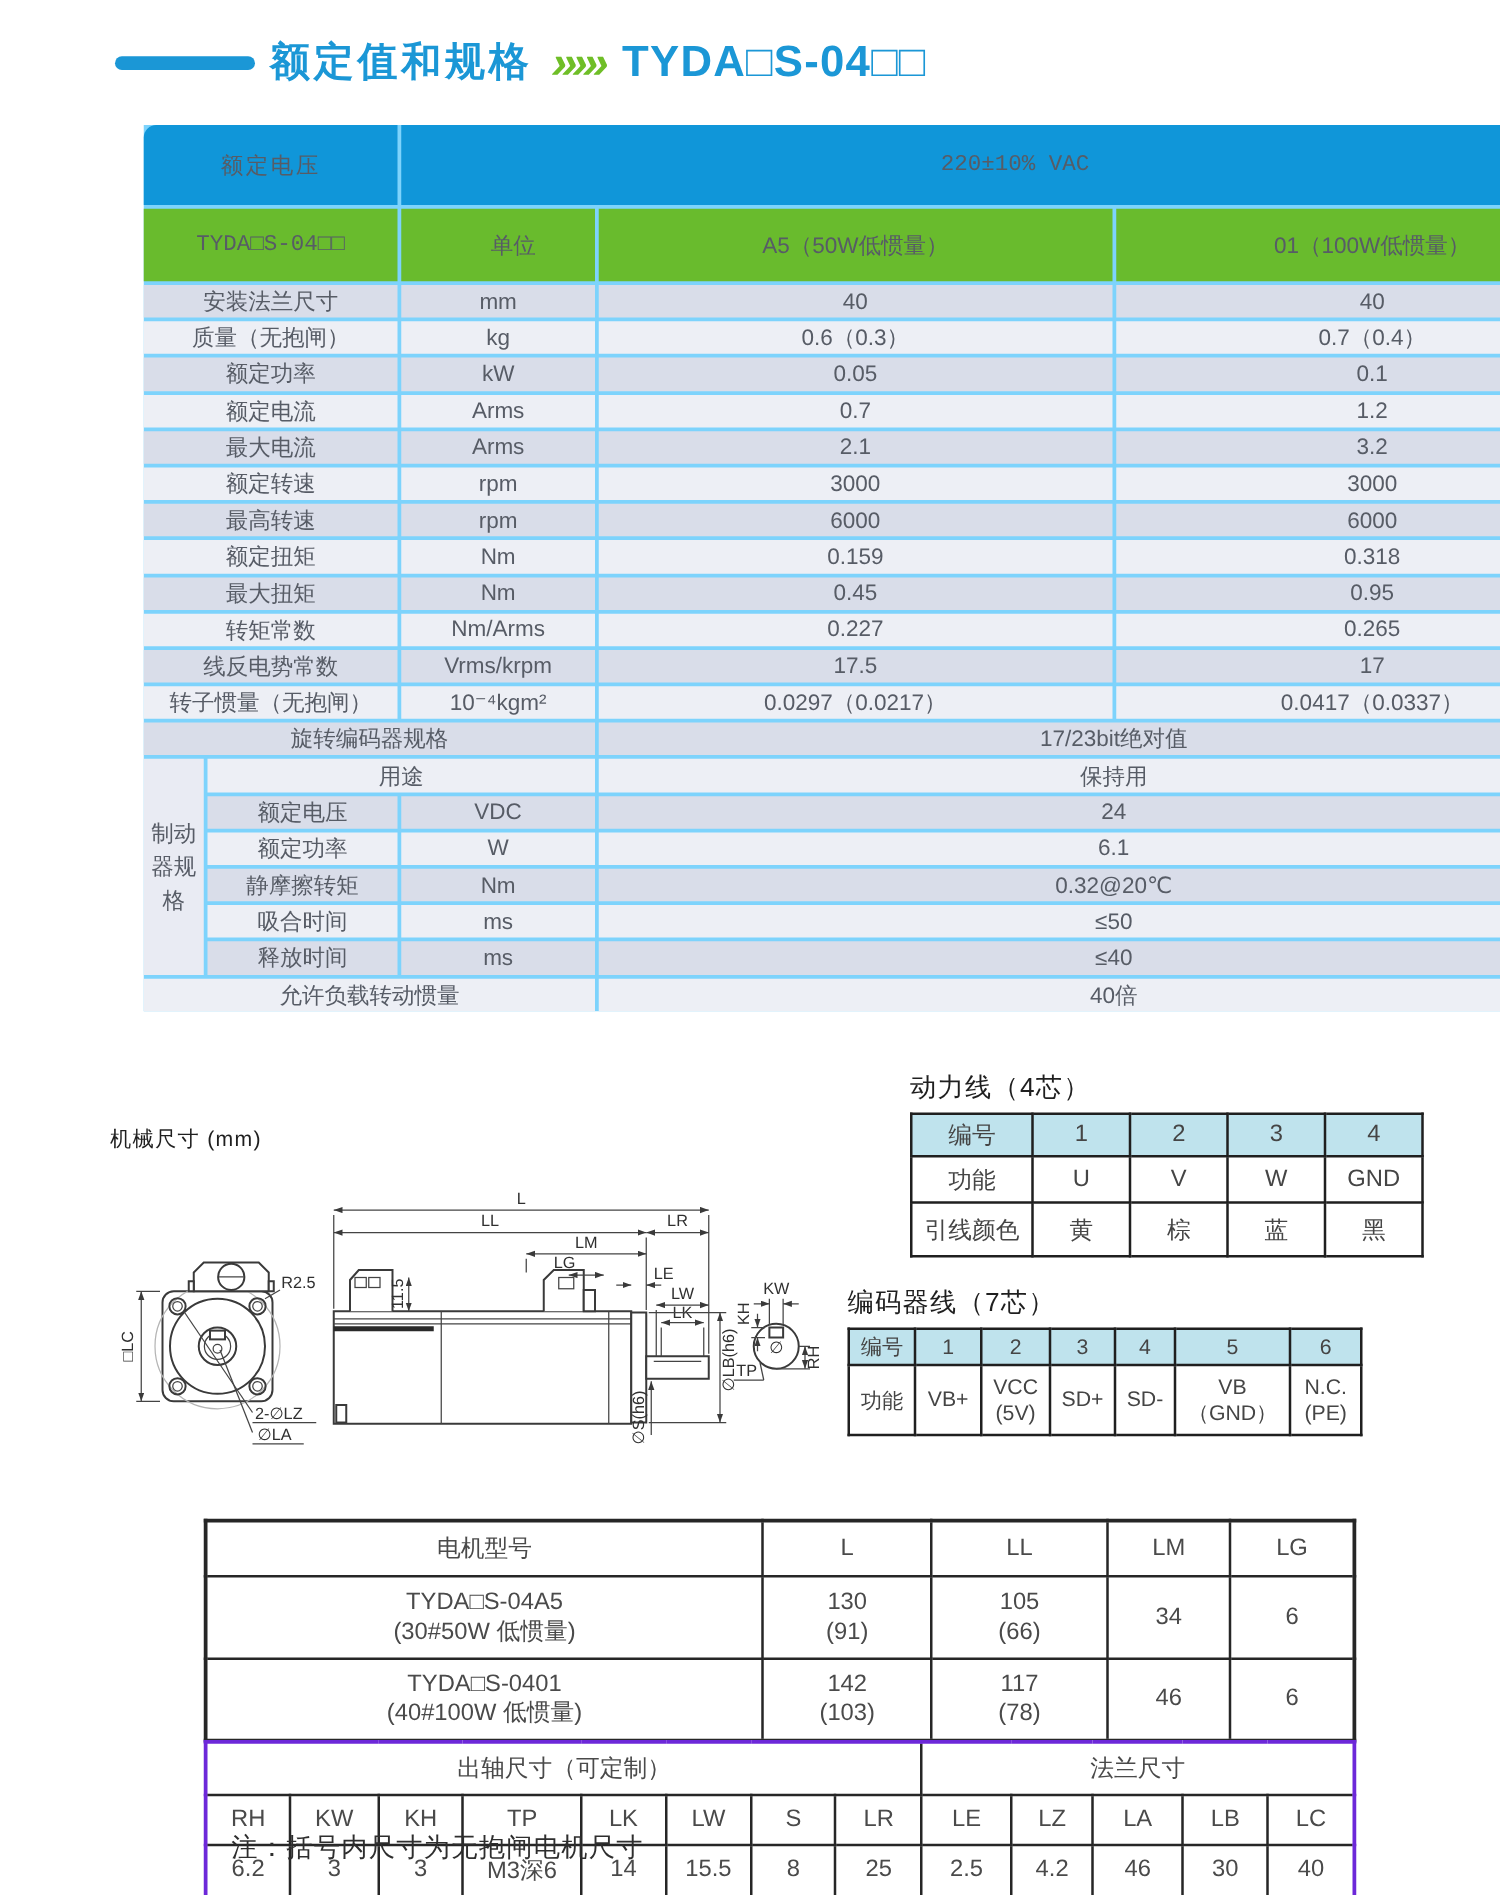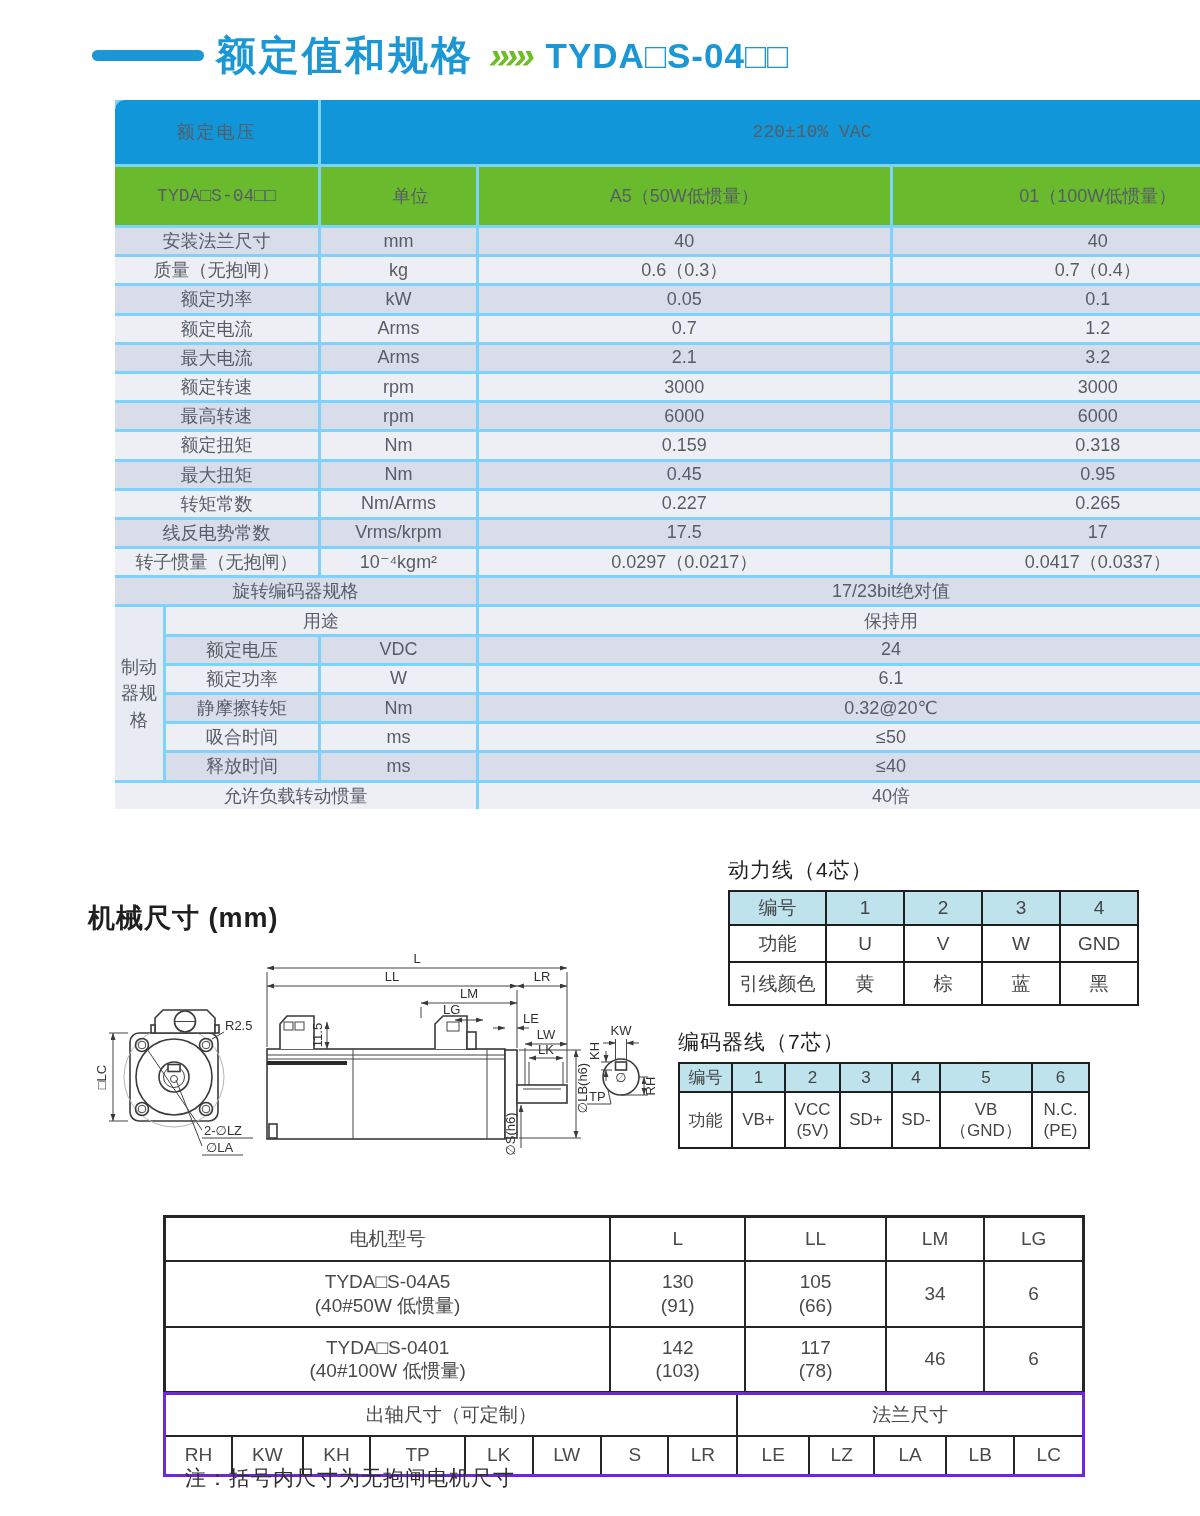--- a/index.html
+++ b/index.html
@@ -5,21 +5,21 @@
   * { margin:0; padding:0; box-sizing:border-box; }
   html,body { background:#ffffff; }
   .page {
     position:relative; width:1200px; height:1516px; background:#ffffff;
     font-family:"Liberation Sans","DejaVu Sans",sans-serif; overflow:hidden;
   }
 
   
   .titlebar { position:absolute; left:92px; top:28px; display:flex; align-items:center; }
   .title-rule { width:112px; height:11px; background:#1B97D6; border-radius:6px; margin-right:12px; }
-  .title-text { font-size:40px; font-weight:700; color:#1B97D6; letter-spacing:3px; }
+  .title-text { font-size:32px; font-weight:700; color:#1B97D6; letter-spacing:3px; }
   .title-chev { display:inline-block; font-size:37px; font-weight:900; color:#6FBE27;
                 margin:0 14px 0 16px; letter-spacing:-4px; transform:skewX(-12deg); }
   .title-model { font-size:35px; font-weight:700; color:#1B97D6; letter-spacing:1px; }
 
   
   .spec {
     position:absolute; left:95px; top:100px; width:1188px;
     display:grid; grid-template-columns:48px 152px 155px 1fr 1fr;
     grid-template-rows:64px 58px repeat(20,26.2px); gap:3px; background:#7dd3fc;margin-left:20px;
   }
@@ -34,21 +34,21 @@
   .g-u { grid-column:3;padding-left:24px; } .g-a { grid-column:4; } .g-b { grid-column:5; }
   .c2 { grid-column:1/3; } .cu { grid-column:3; } .ca { grid-column:4; } .cb { grid-column:5; }
   .c3 { grid-column:1/4; } .cv { grid-column:4/6; }
   .bvert { grid-column:1; grid-row:span 6; background:#E9EBF3; line-height:1.45;
            padding:0 6px; font-size:18px; }
   .bl  { grid-column:2; } .bl2 { grid-column:2/4; }
   .r-dark  { background:#D9DDE9; }
   .r-light { background:#EDEFF5; }
 
   
-  .mech-title { position:absolute; left:88px; top:900px; font-size:27px; color:#1f1f1f; letter-spacing:1px;font-weight:bold; }
+  .mech-title { position:absolute; left:88px; top:900px; font-size:17px; color:#1f1f1f; letter-spacing:1px; }
   svg.draw { position:absolute; left:95px; top:938px; }
   svg.draw text { font-family:"Liberation Sans","DejaVu Sans",sans-serif; font-size:13px; fill:#303030; }
   .ln  { stroke:#3a3a3a; stroke-width:1.6; fill:none; }
   .lnw { stroke:#3a3a3a; stroke-width:1.6; fill:#ffffff; }
   .thin { stroke:#444444; stroke-width:1; fill:none; }
   .faint { stroke:#b5b5b5; stroke-width:1; fill:none; }
 
   
   .block-title { font-size:21px; color:#1f1f1f; margin-bottom:6px; letter-spacing:1px; }
   .wire { border-collapse:collapse; background:#ffffff; }
@@ -412,21 +412,21 @@
       <tbody>
           <tr class="rowhead">
         <td>电机型号</td>
         <td>L</td>
         <td>LL</td>
         <td>LM</td>
         <td>LG</td>
       </tr>
       <tr class="rowmodel">
         <td class="pre">TYDA□S-04A5
-(40#50W 低惯量)</td>
+(30#50W 低惯量)</td>
         <td class="pre">130
 (91)</td>
         <td class="pre">105
 (66)</td>
         <td>34</td>
         <td>6</td>
       </tr>
       <tr class="rowmodel">
         <td class="pre">TYDA□S-0401
 (40#100W 低惯量)</td>
@@ -468,19 +468,34 @@
         <td>LK</td>
         <td>LW</td>
         <td>S</td>
         <td>LR</td>
         <td>LE</td>
         <td>LZ</td>
         <td>LA</td>
         <td>LB</td>
         <td>LC</td>
       </tr>
+      <tr class="rowdv">
+        <td>6.2</td>
+        <td>3</td>
+        <td>3</td>
+        <td>M3深6</td>
+        <td>14</td>
+        <td>15.5</td>
+        <td>8</td>
+        <td>25</td>
+        <td>2.5</td>
+        <td>4.2</td>
+        <td>46</td>
+        <td>30</td>
+        <td>40</td>
+      </tr>
     </tbody>
       </table>
   </div>
 
   <div class="note">注：括号内尺寸为无抱闸电机尺寸</div>
 
 </div>
 
 </body></html>

